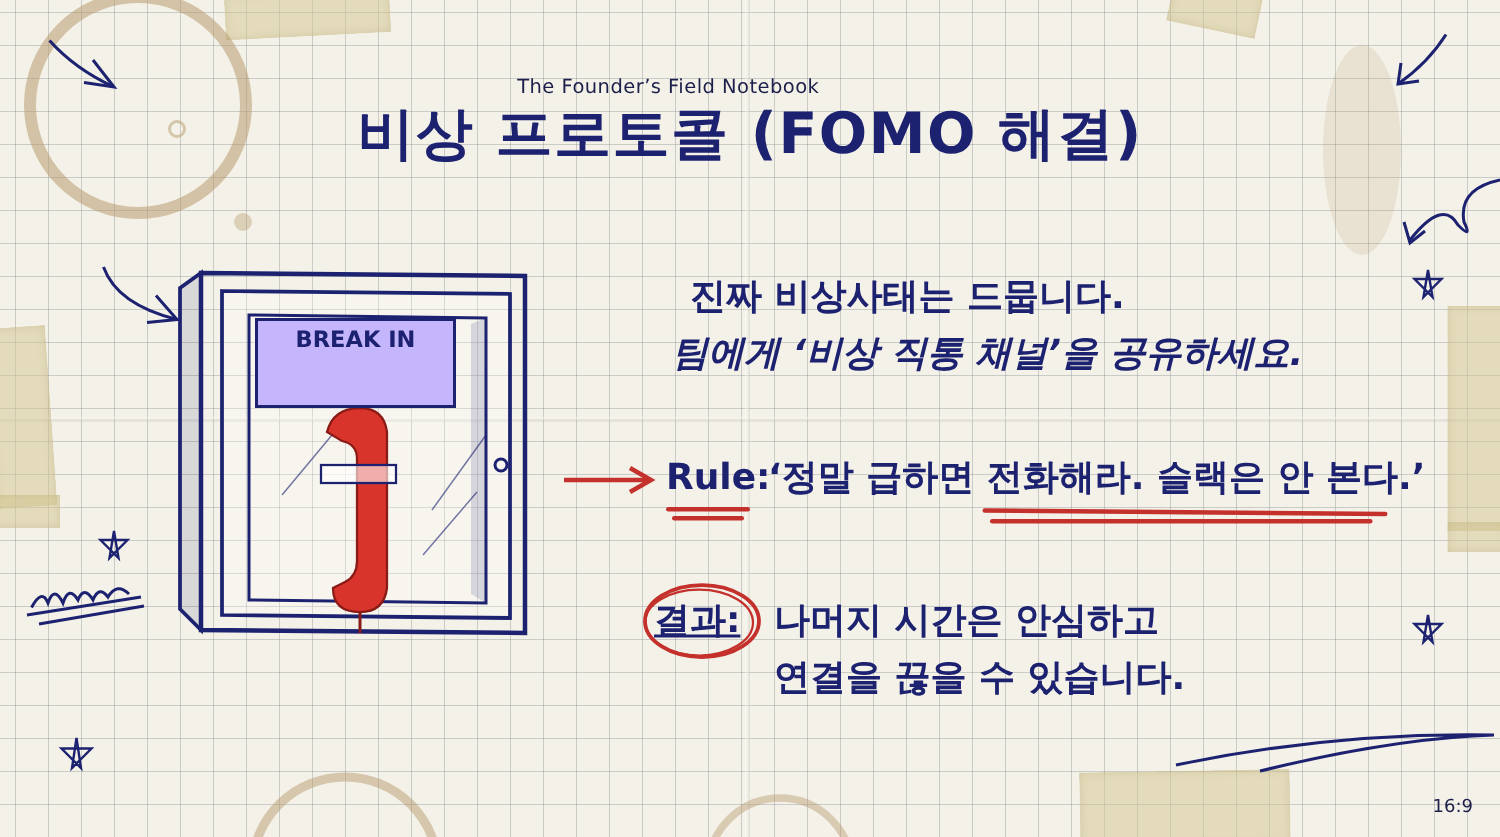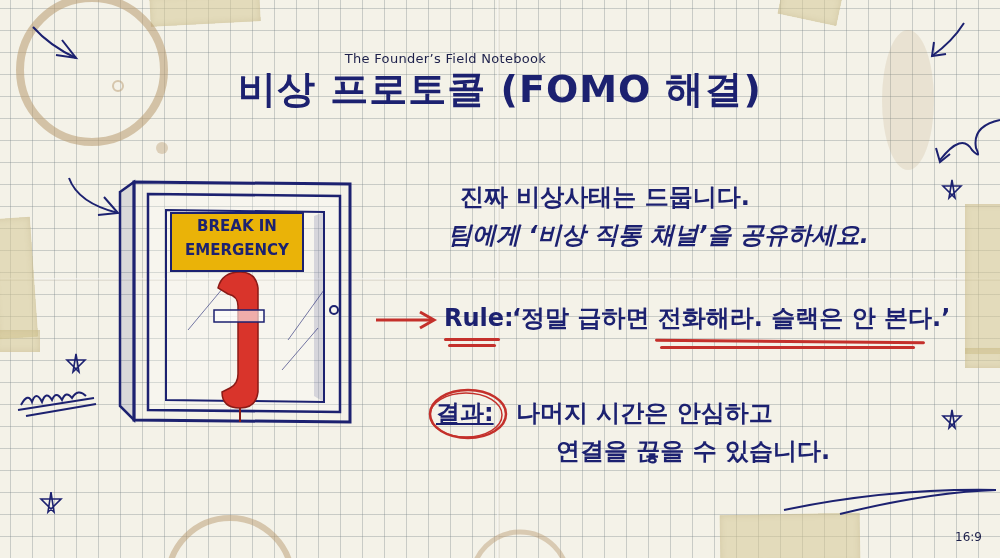--- a/index.html
+++ b/index.html
@@ -135,23 +135,22 @@
     <path d="M164 200 L200 158" stroke="#1c2170" stroke-width="1" opacity="0.6"></path>
 
     <circle cx="216" cy="140" r="4" fill="none" stroke="#1c2170" stroke-width="2"></circle>
 
     <path d="M100 118 Q104 102 122 102 Q138 102 140 118 L140 222 Q138 238 122 238 Q104 238 104 222 L112 218 Q120 214 120 204 L120 136 Q120 126 110 124 Z" fill="#d9342b" stroke="#8a1a16" stroke-width="1.5"></path>
 
     <rect x="96" y="140" width="50" height="12" fill="rgba(255,255,255,0.6)" stroke="#1c2170" stroke-width="1.5"></rect>
 
     <path d="M122 238 L122 252" stroke="#8a1a16" stroke-width="2"></path>
   </svg>
-  <div class="abs" style="left:52px;top:42px;width:130px;height:56px;border:2px solid #1c2170;background:#eab308;text-align:center;font-weight:bold;color:#1c2170;font-size:15px;line-height:24px;">
+  <div class="abs" style="left:52px;top:42px;width:130px;height:56px;border:2px solid #1c2170;background:#c4b5fd;text-align:center;font-weight:bold;color:#1c2170;font-size:15px;line-height:24px;">
     <div>BREAK IN</div>
-    <div>EMERGENCY</div>
   </div>
 </div>
 
 <div class="body-text" style="left:460px;top:178px;">진짜 비상사태는 드뭅니다.</div>
 <div class="body-text" style="left:448px;top:216px;font-style:italic;">팀에게 ‘비상 직통 채널’을 공유하세요.</div>
 
 <svg style="left:374px;top:310px;" width="64" height="20">
   <path d="M2 10 L58 10" stroke="#c4302b" stroke-width="3"></path>
   <path d="M46 2 L60 10 L46 18" fill="none" stroke="#c4302b" stroke-width="3"></path>
 </svg>
@@ -161,15 +160,15 @@
 <div class="underline-red" style="left:448px;top:344px;width:48px;"></div>
 <div class="underline-red" style="left:655px;top:340px;width:270px;transform:rotate(0.5deg);"></div>
 <div class="underline-red" style="left:660px;top:346px;width:255px;"></div>
 
 <svg style="left:426px;top:386px;" width="84" height="56">
   <ellipse cx="42" cy="28" rx="38" ry="24" fill="none" stroke="#c4302b" stroke-width="2.5"></ellipse>
   <ellipse cx="40" cy="29" rx="36" ry="22" fill="none" stroke="#c4302b" stroke-width="1.5"></ellipse>
 </svg>
 <div class="body-text" style="left:436px;top:394px;text-decoration:underline;">결과:</div>
 <div class="body-text" style="left:516px;top:394px;text-align:right;">나머지 시간은 안심하고</div>
-<div class="body-text" style="left:516px;top:432px;padding-left:40px;">연결을 끊을 수 있습니다.</div>
+<div class="body-text" style="left:516px;top:432px;">연결을 끊을 수 있습니다.</div>
 
 <div class="ratio">16:9</div>
 
 </body></html>

